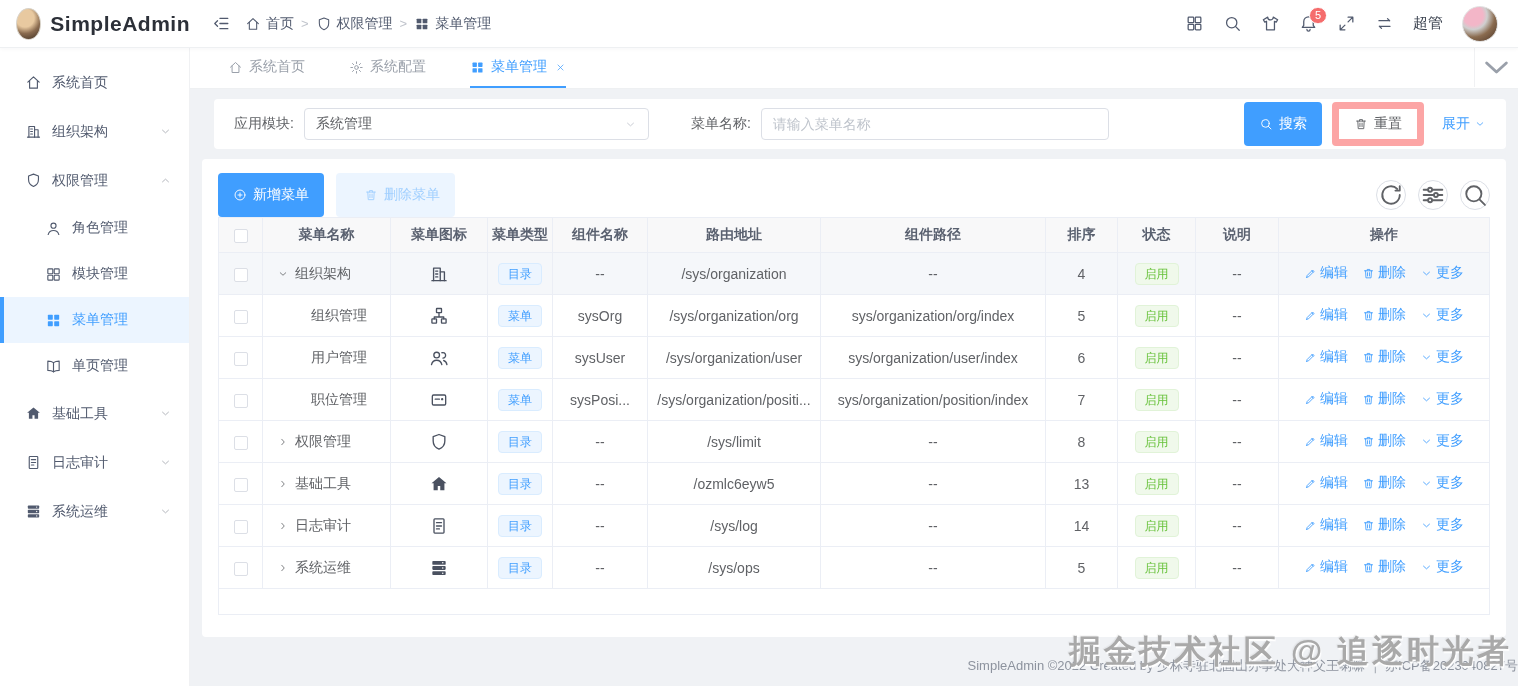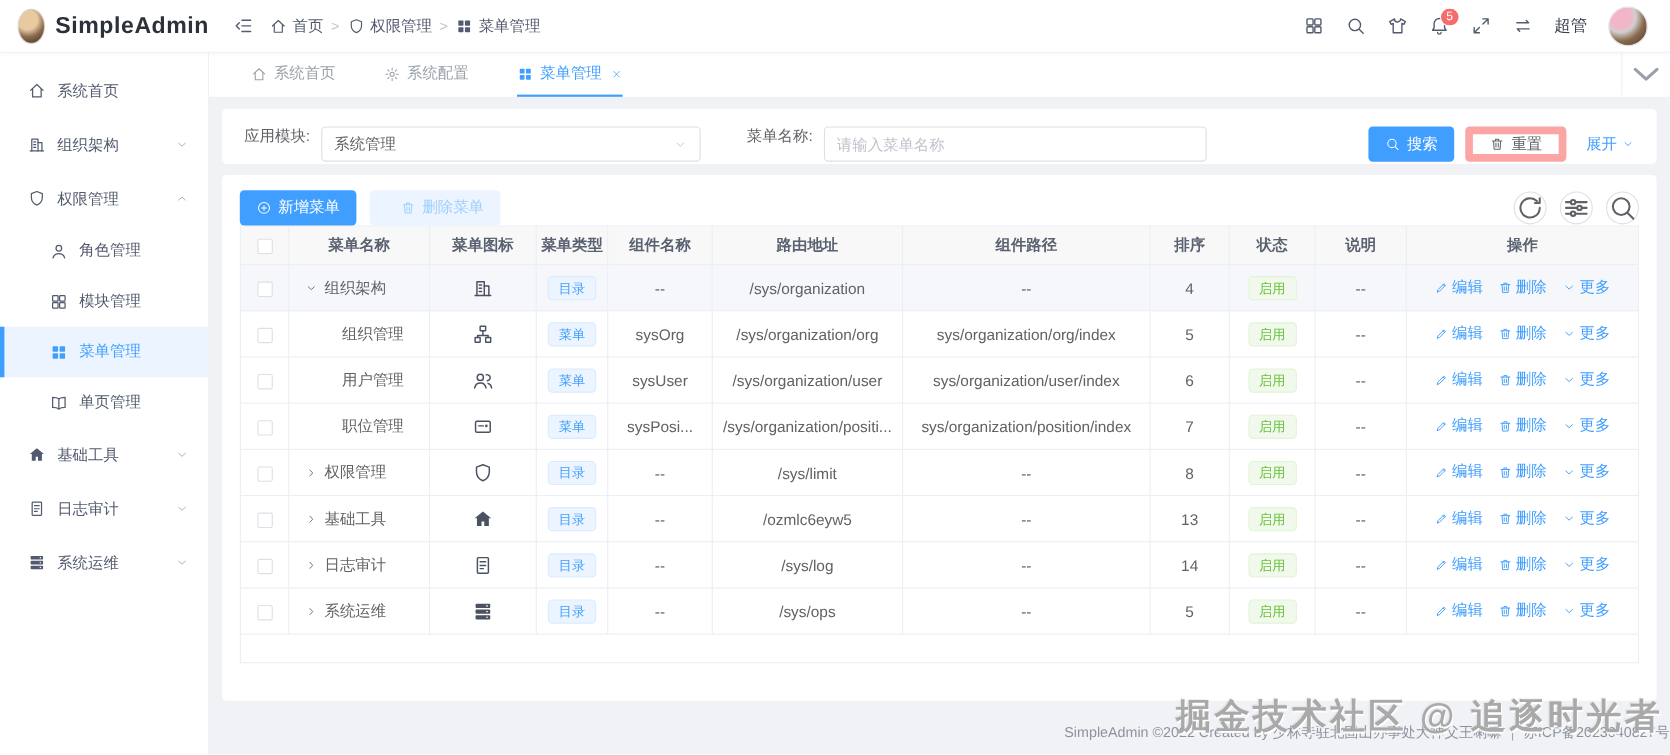--- a/index.html
+++ b/index.html
@@ -39,29 +39,29 @@
   .tabbar { flex:0 0 40px; background:#fff; border-bottom:1px solid #eef0f2; display:flex; align-items:center; padding-left:38px; position:relative; }
   .tab { display:flex; align-items:center; gap:6px; height:40px; margin-right:44px; color:#9aa0aa; font-size:14px; cursor:pointer; border-bottom:2px solid transparent; }
   .tab .t-icon { font-size:15px; display:flex; }
   .tab.active { color:#409eff; border-bottom-color:#409eff; }
   .tab .t-close { font-size:11px; display:flex; margin-left:2px; }
   .tab-extra { position:absolute; right:0; top:0; width:44px; height:39px; border-left:1px solid #f0f1f3; display:flex; align-items:center; justify-content:center; color:#9aa0aa; font-size:14px; cursor:pointer; background:#fff; }
 
   
   .content { flex:1; padding:10px 12px; min-height:0; overflow:hidden; }
   .card { background:#fff; border-radius:4px; }
-  .filter-card { height:50px; display:flex; align-items:flex-start; padding:16px 20px; }
+  .filter-card { height:50px; display:flex; align-items:center; padding:0 20px;margin-left:12px; }
   .f-label { color:#606266; margin-right:10px; white-space:nowrap; }
   .select-box { width:345px; height:32px; border:1px solid #dcdfe6; border-radius:4px; display:flex; align-items:center; justify-content:space-between; padding:0 11px; color:#606266; cursor:pointer; background:#fff; }
   .select-box .chev { color:#c0c4cc; font-size:13px; display:flex; }
   .f-gap { width:42px; }
   .text-input { width:348px; height:32px; border:1px solid #dcdfe6; border-radius:4px; padding:0 11px; font-size:14px; color:#606266; outline:none; font-family:inherit; }
   .text-input::placeholder { color:#bfc4cc; }
   .f-right { margin-left:auto; display:flex; align-items:center; gap:10px; }
-  .btn { height:32px; border-radius:4px; border:none; display:inline-flex; align-items:center; gap:6px; padding:0 15px; font-size:14px; cursor:pointer; font-family:inherit; }
+  .btn { height:44px; border-radius:4px; border:none; display:inline-flex; align-items:center; gap:6px; padding:0 15px; font-size:14px; cursor:pointer; font-family:inherit; }
   .btn .b-icon { font-size:14px; display:flex; }
   .btn-primary { background:#409eff; color:#fff; }
   .btn-plain { background:#fff; color:#606266; border:7px solid #fca5a5; }
   .link-expand { color:#409eff; display:inline-flex; align-items:center; gap:4px; margin-left:8px; cursor:pointer; }
   .link-expand .chev { font-size:12px; display:flex; }
 
   .table-card { margin-top:10px; height:478px; padding:14px 16px; overflow:hidden; }
   .toolbar { display:flex; align-items:center; }
   .btn-disabled { background:#ecf5ff; color:#a0cfff; cursor:not-allowed;padding-left:28px; }
   .tool-right { margin-left:auto; display:flex; gap:12px; }

